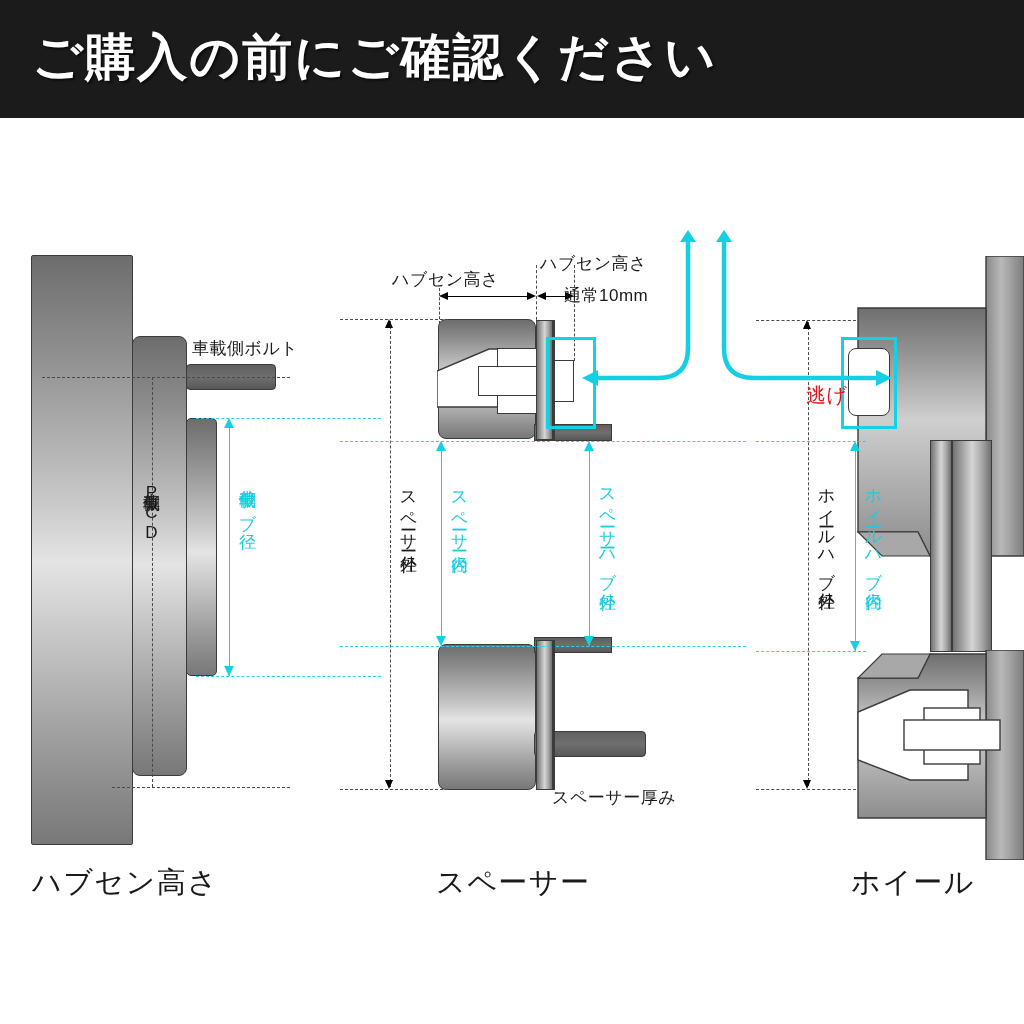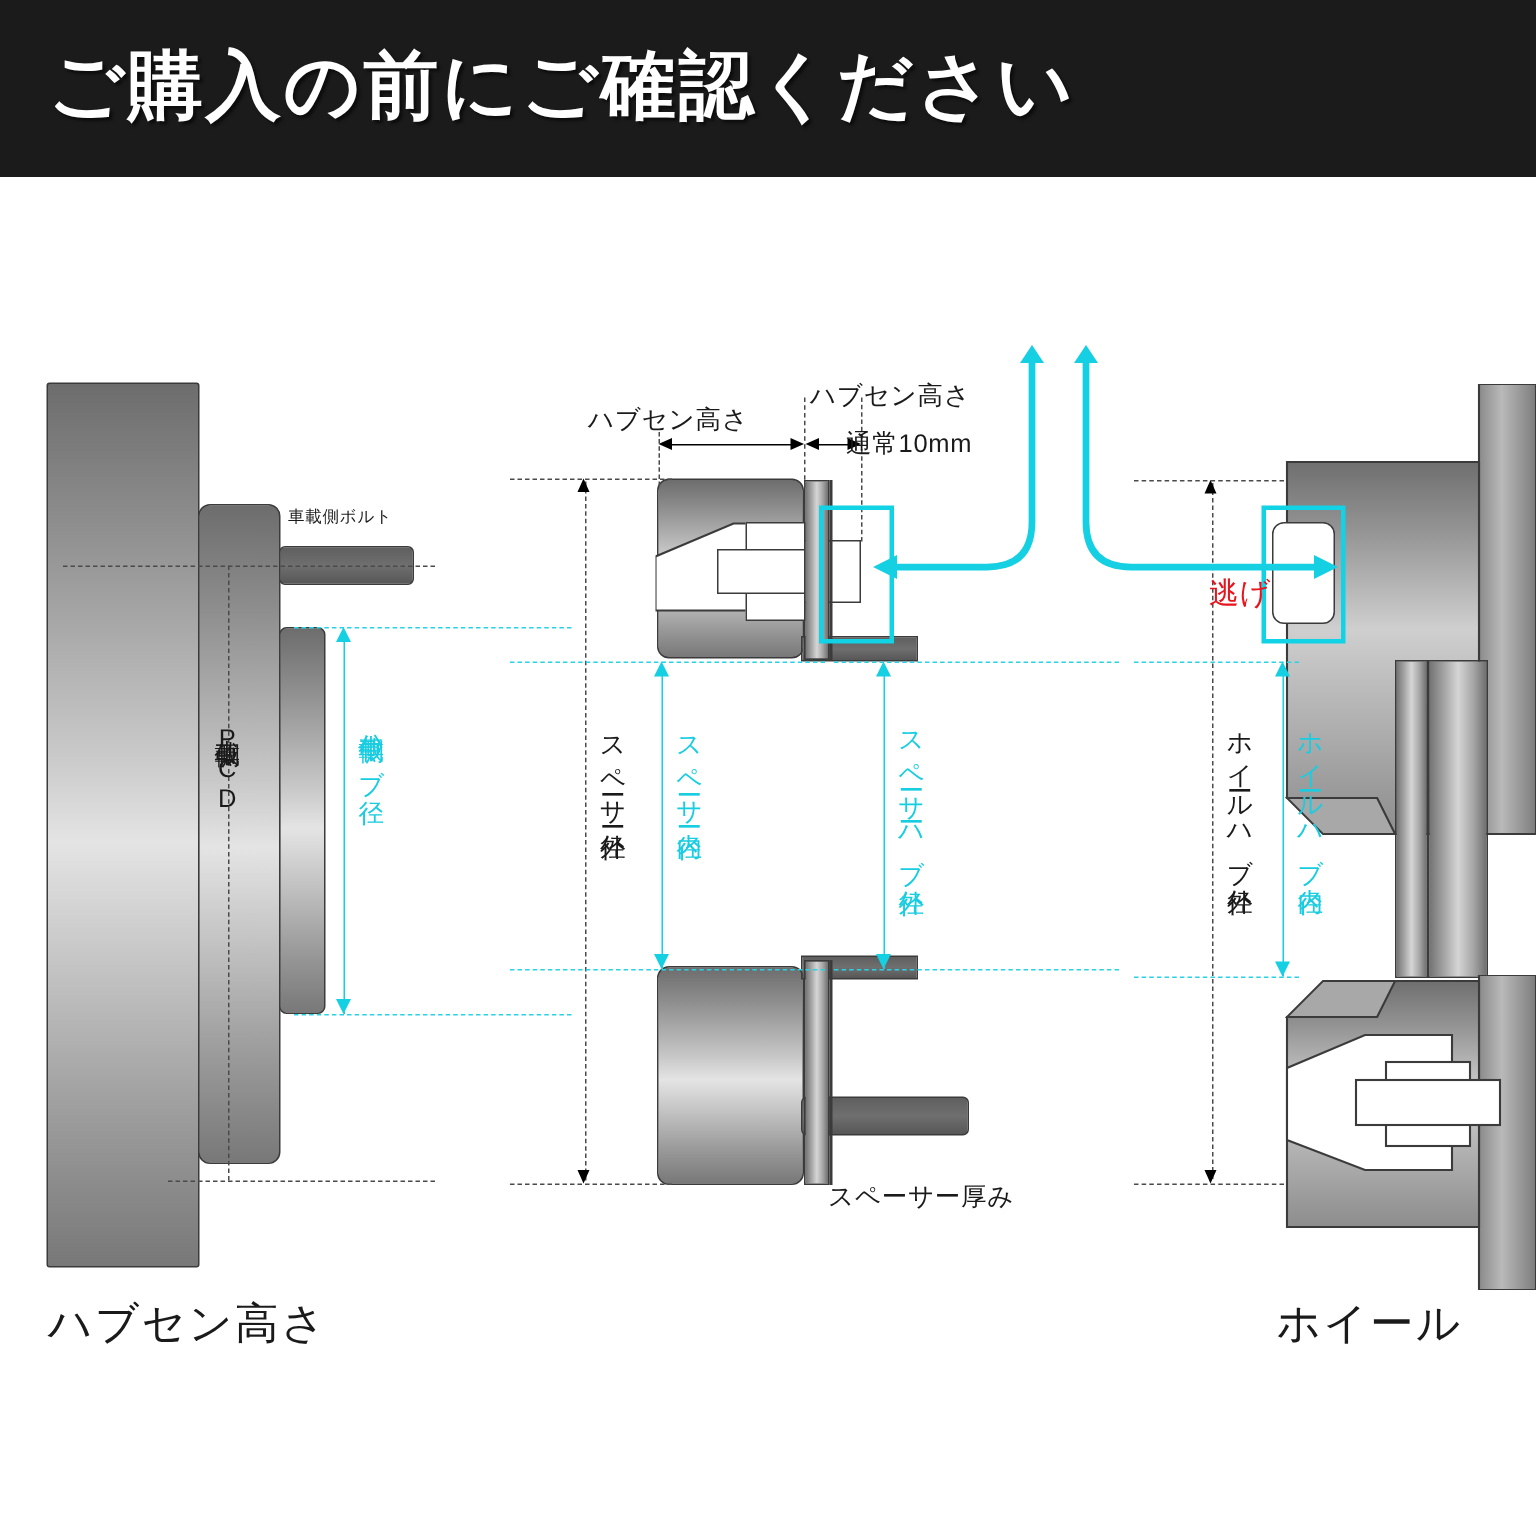--- a/index.html
+++ b/index.html
@@ -136,21 +136,21 @@
 
   <div class="dash-h" style="left:42px; top:377px; width:248px;"></div>
   <div class="dash-h" style="left:112px; top:787px; width:178px;"></div>
 
   <div class="cy-dash-h" style="left:196px; top:418px; width:185px;"></div>
   <div class="cy-dash-h" style="left:196px; top:676px; width:185px;"></div>
   <div class="dim-v-cy" style="left:229px; top:420px; height:256px;"></div>
   <div class="arrowhead ah-up-cy" style="left:224px; top:418px;"></div>
   <div class="arrowhead ah-down-cy" style="left:224px; top:666px;"></div>
 
-  <div class="htext" style="left:192px; top:337px; font-size:11px;">車載側ボルト</div>
+  <div class="htext" style="left:192px; top:337px; font-size:17px;">車載側ボルト</div>
   <div class="vtext vtext-bk" style="left:143px; top:480px;">車載側PCD</div>
   <div class="vtext vtext-cy" style="left:239px; top:477px;">車載側ハブ径</div>
 
   <div class="metal" style="left:438px; top:319px; width:98px; height:120px; border-radius:8px;"></div>
 
   <div class="plain" style="left:437px; top:345px; width:100px; height:70px;">
     <svg width="100" height="70" viewBox="0 0 100 70">
       <polygon points="0,62 0,26 52,4 100,4 100,62" fill="#ffffff" stroke="#3b3b3b" stroke-width="1.4"></polygon>
     </svg>
   </div>
@@ -279,16 +279,17 @@
 
   <svg class="plain" style="left:700px; top:230px; width:200px; height:160px;" width="200" height="160" viewBox="0 0 200 160">
     <path d="M24,8 L24,118 Q24,148 54,148 L176,148" fill="none" stroke="#15cfe3" stroke-width="4.5"></path>
     <polygon points="176,140 176,156 192,148" fill="#15cfe3"></polygon>
     <polygon points="16,12 32,12 24,0" fill="#15cfe3"></polygon>
   </svg>
 
   <div class="htext htext-red" style="left:806px; top:382px; font-size:20px;">逃げ</div>
 
   <div class="caption" style="left:32px; top:863px;">ハブセン高さ</div>
+  <div class="caption" style="left:436px; top:863px;">スペーサー</div>
   <div class="caption" style="left:851px; top:863px;">ホイール</div>
 
 
 </div>
 
 </body></html>

